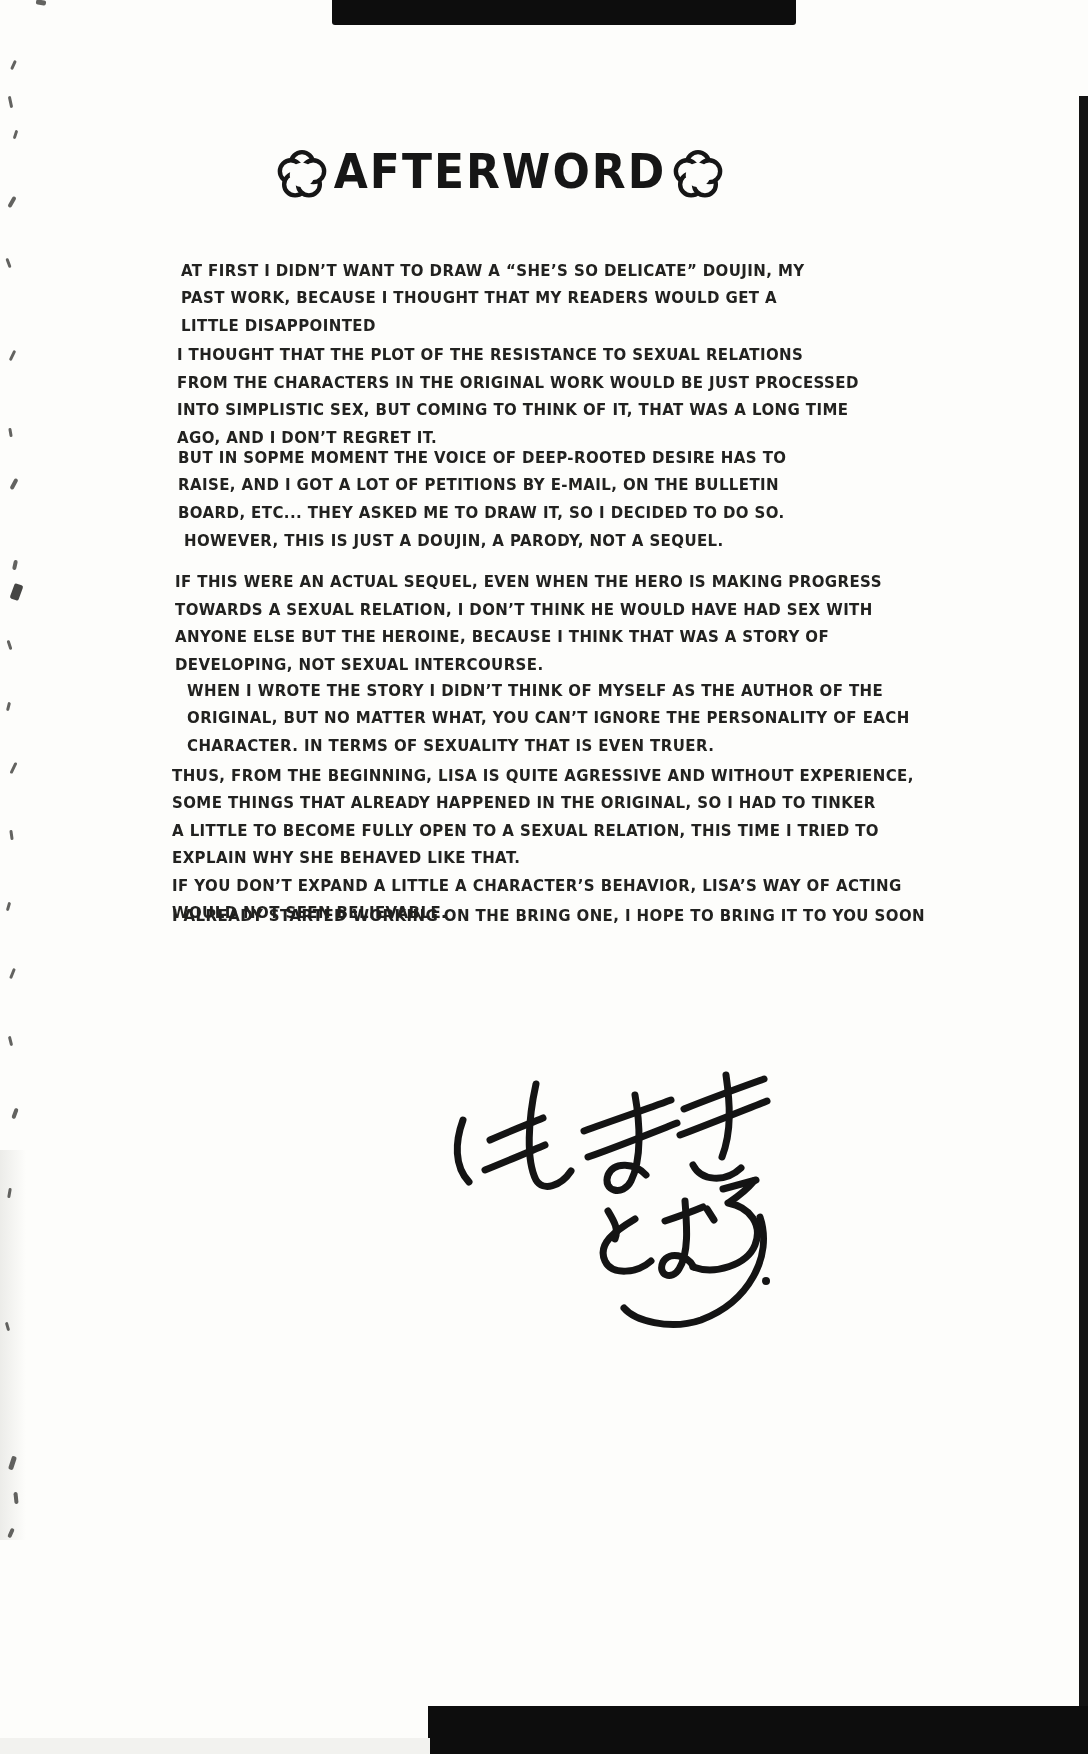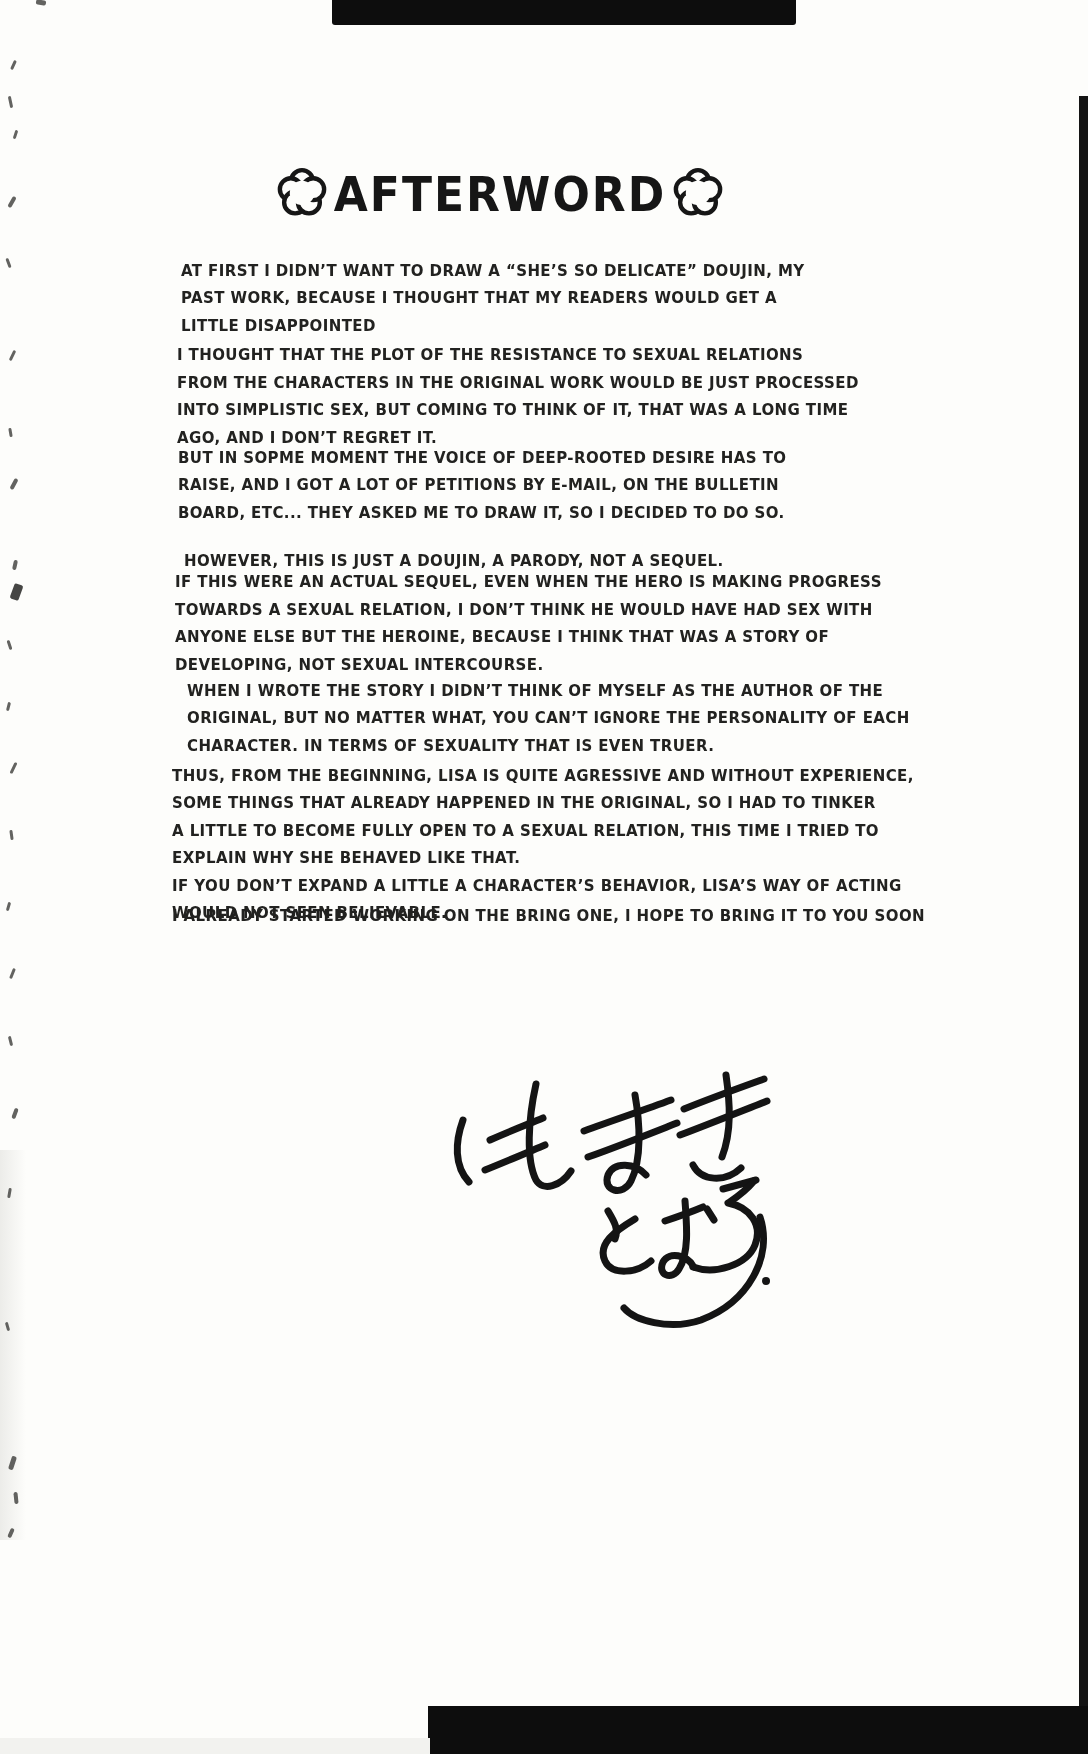--- a/index.html
+++ b/index.html
@@ -14,37 +14,37 @@
   .bar-right{position:absolute;right:0;top:96px;width:9px;height:1658px;background:#141414;}
   .bar-bottom{position:absolute;left:428px;top:1706px;width:660px;height:48px;background:#0d0d0d;}
   .bar-bottom-fade{position:absolute;left:0;top:1738px;width:430px;height:16px;background:#f2f2ef;}
   .left-shade{position:absolute;left:0;top:1150px;width:26px;height:390px;
     background:linear-gradient(to right,#ecece9,rgba(236,236,233,0));}
   
   .sp{position:absolute;background:#3c3c3a;border-radius:2px;opacity:.8;display:block;}
   
   .title-row{
     position:absolute;left:170px;top:146px;width:660px;height:74px;
-    display:flex;align-items:flex-end;justify-content:center;gap:4px;color:#161616;
+    display:flex;align-items:flex-start;justify-content:center;gap:4px;color:#161616;
   }
   .title-text{
     font-size:44px;font-weight:700;letter-spacing:2px;
     transform:scaleY(1.08);color:#161616;
   }
   .star{flex:0 0 auto;}
   
   .para{
     position:absolute;margin:0;white-space:pre-line;
     font-size:15px;font-weight:700;letter-spacing:.4px;line-height:27px;
     color:#222220;transform:scaleY(1.02);
   }
   .p1{left:181px;top:258px;}
   .p2{left:177px;top:343px;}
   .p3{left:178px;top:445px;}
-  .p4{left:184px;top:548px;text-align:right;}
+  .p4{left:184px;top:528px;text-align:right;}
   .p5{left:175px;top:570px;}
   .p6{left:187px;top:678px;}
   .p7{left:172px;top:764px;}
   .p8{left:172px;top:903px;}
   
   .signature{position:absolute;left:438px;top:1068px;}
 </style>
 </head>
 <body>
 

